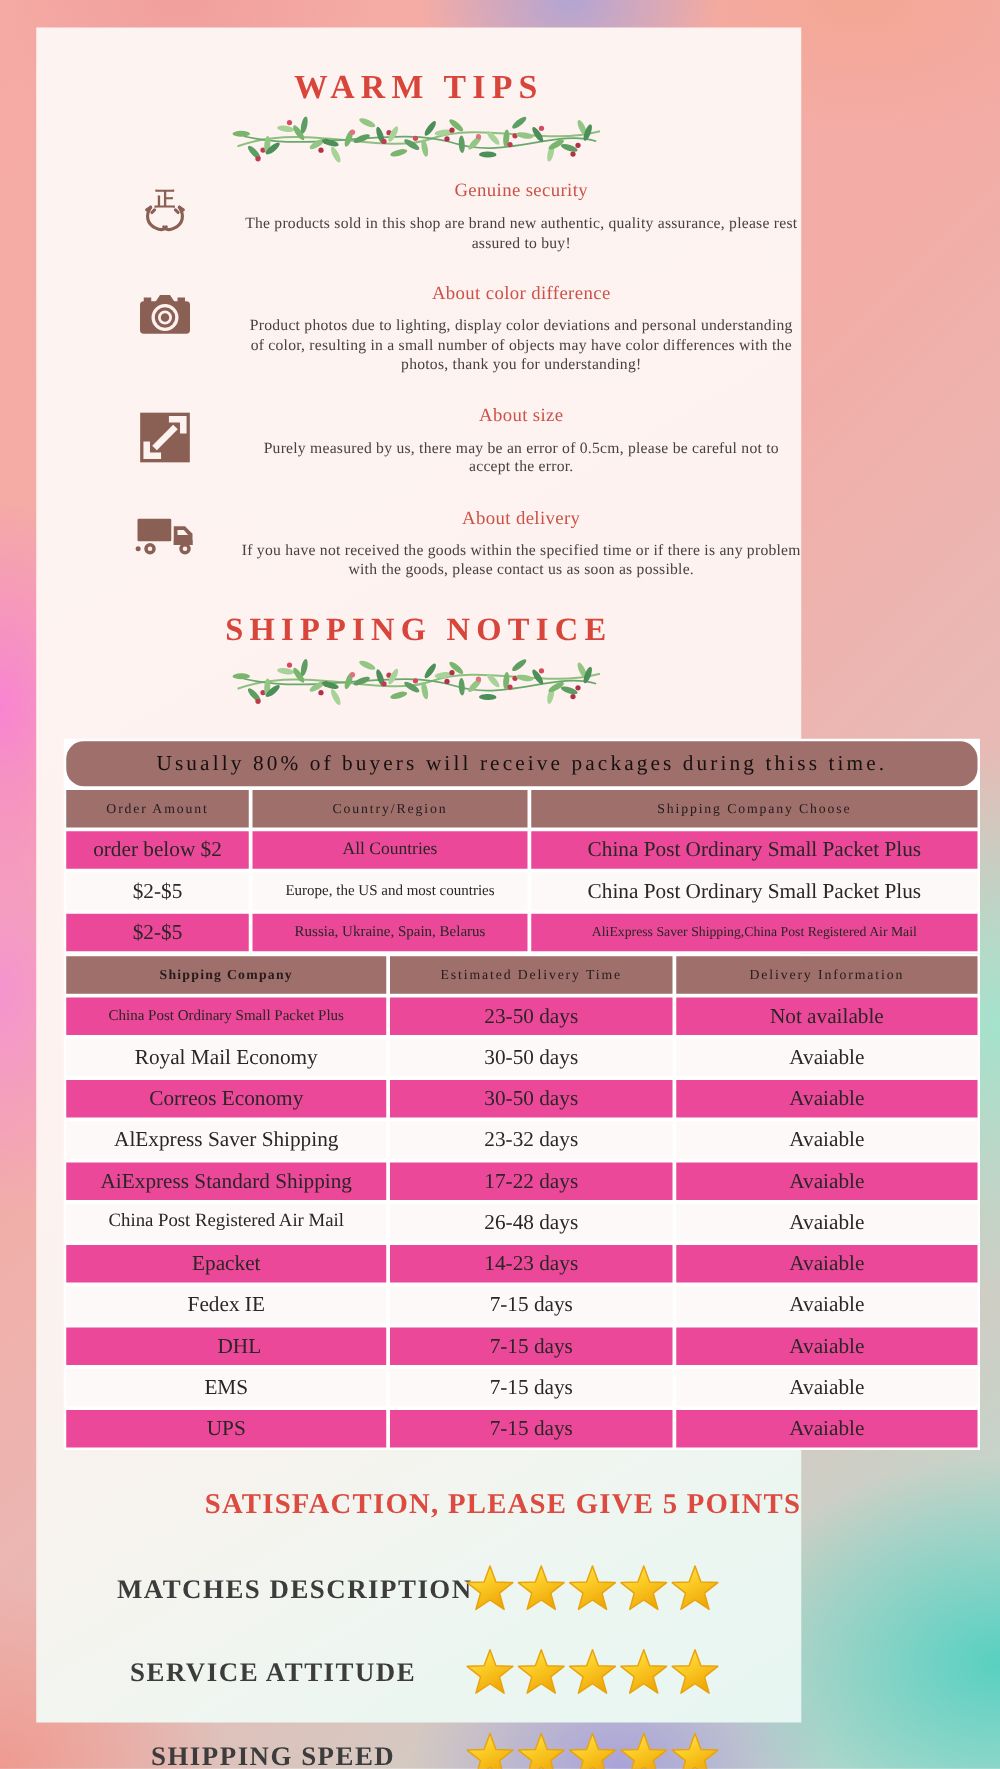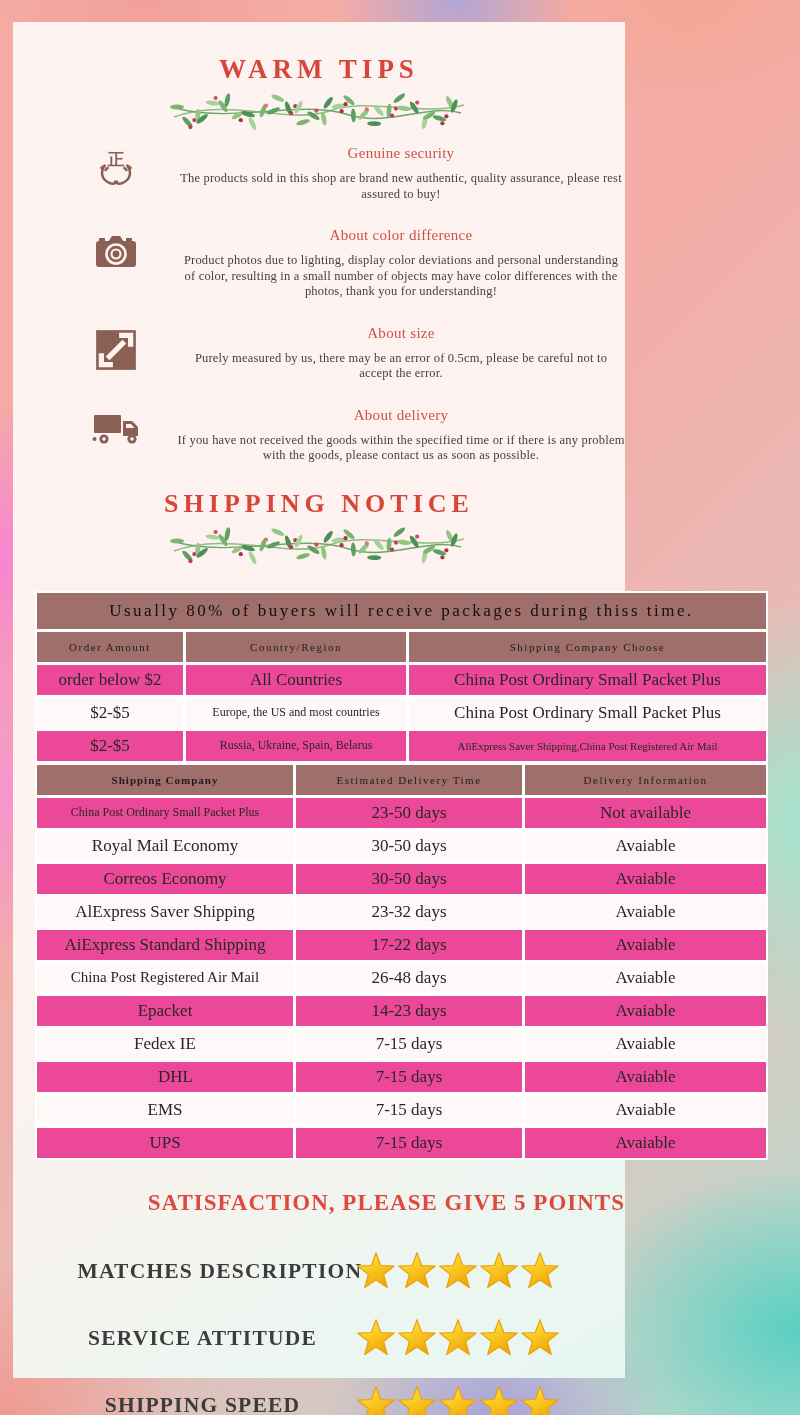--- a/index.html
+++ b/index.html
@@ -13,36 +13,36 @@
       radial-gradient(300px 220px at 100% 94%, #58d0c1 0%, rgba(88,208,193,0) 75%),
       radial-gradient(210px 320px at 100% 58%, #a4e3cd 0%, rgba(164,227,205,0) 70%),
       radial-gradient(240px 170px at 62% 100%, #a9a2da 0%, rgba(169,162,218,0) 70%),
       radial-gradient(170px 130px at 57% 0%,   #b2a5d3 0%, rgba(178,165,211,0) 70%),
       radial-gradient(260px 160px at 86% 0%,   #f3a794 0%, rgba(243,167,148,0) 70%),
       radial-gradient(220px 160px at 18% 0%,   #f19f9d 0%, rgba(241,159,157,0) 70%),
       radial-gradient(260px 220px at 0% 100%,  #ef9a90 0%, rgba(239,154,144,0) 70%),
       linear-gradient(135deg,#f5aba4 0%,#f3aca6 40%,#e9b9b5 62%,#b9ded1 100%);
   }
   .content {
-    position:absolute; left:13px; top:22px; width:612px; height:1356px;
+    position:absolute; left:29px; top:22px; width:612px; height:1356px;
     background:linear-gradient(150deg,#fdf3f1 0%,#fdf2ef 52%,#f7f3ee 72%,#ecf6f1 88%,#e7f6f2 100%);
   }
   h1.big-title { margin:32px 0 2px; text-align:center; font-size:27px; font-weight:bold;
     color:#d8453a; letter-spacing:5px; }
   h1.sn-title { margin:18px 0 2px; font-size:26px; }
   .garland { display:block; margin:2px auto 0; width:312px; height:46px; }
   .tips { margin-top:12px; }
   .tip { display:flex; align-items:flex-start; margin:0 0 25px 75px; }
   .tip-icon { flex:0 0 56px; height:50px; display:flex; justify-content:center; align-items:flex-start; padding-top:2px; }
   .tip-text { margin-left:33px; width:600px;text-align:center; }
   .tip-text h3 { margin:0 0 9px; font-size:15px; font-weight:normal; color:#cc5147; letter-spacing:0.3px; }
   .tip-text p { margin:0; font-size:12.5px; line-height:15.5px; color:#474240; letter-spacing:0.2px; }
   .tablewrap { width:733px; margin:0 0 0 22px; padding:2px; background:#ffffff; }
   .tablewrap.first { margin-top:24px; }
-  .tablewrap > :first-child { margin-top:0; }
+  .tablewrap > :first-child { margin-top:0;border-radius:14px; }
   .banner { height:36px; line-height:36px; background:#9e6f6b; color:#161010;
     text-align:center; font-size:17px; letter-spacing:2.5px; white-space:nowrap; }
   .trow { display:grid; gap:3px; margin-top:3px; }
   .t1 { grid-template-columns:146px 220px 357px; }
   .t2 { grid-template-columns:256px 226px 241px; }
   .cell { height:30px; display:flex; align-items:center; justify-content:center;
     font-size:11px; color:#2a2626; white-space:nowrap; overflow:hidden; }
   .thead .cell { background:#9e6f6b; color:#241c1c; letter-spacing:1.5px; }
   .thead .cell.hb { font-weight:bold; letter-spacing:1px; }
   .gray  .cell { background:#ec4899; }
@@ -270,21 +270,21 @@
   <div class="tablewrap first">
     <div class="banner">Usually 80% of buyers will receive packages during thiss time.</div>
     <div class="trow t1 thead">
       <div class="cell">Order Amount</div>
       <div class="cell">Country/Region</div>
       <div class="cell">Shipping Company Choose</div>
     </div>
     <div id="t1body">
         <div class="trow t1 gray">
           <div class="cell" style="font-size: 17px;">order below $2</div>
-          <div class="cell" style="font-size: 17px;">All Countries</div>
+          <div class="cell" style="font-size: 14px;">All Countries</div>
           <div class="cell" style="font-size: 17px;">China Post Ordinary Small Packet Plus</div>
         </div>
         <div class="trow t1 white">
           <div class="cell" style="font-size: 17px;">$2-$5</div>
           <div class="cell" style="font-size: 12px;">Europe, the US and most countries</div>
           <div class="cell" style="font-size: 17px;">China Post Ordinary Small Packet Plus</div>
         </div>
         <div class="trow t1 gray">
           <div class="cell" style="font-size: 17px;">$2-$5</div>
           <div class="cell" style="font-size: 12px;">Russia, Ukraine, Spain, Belarus</div>

